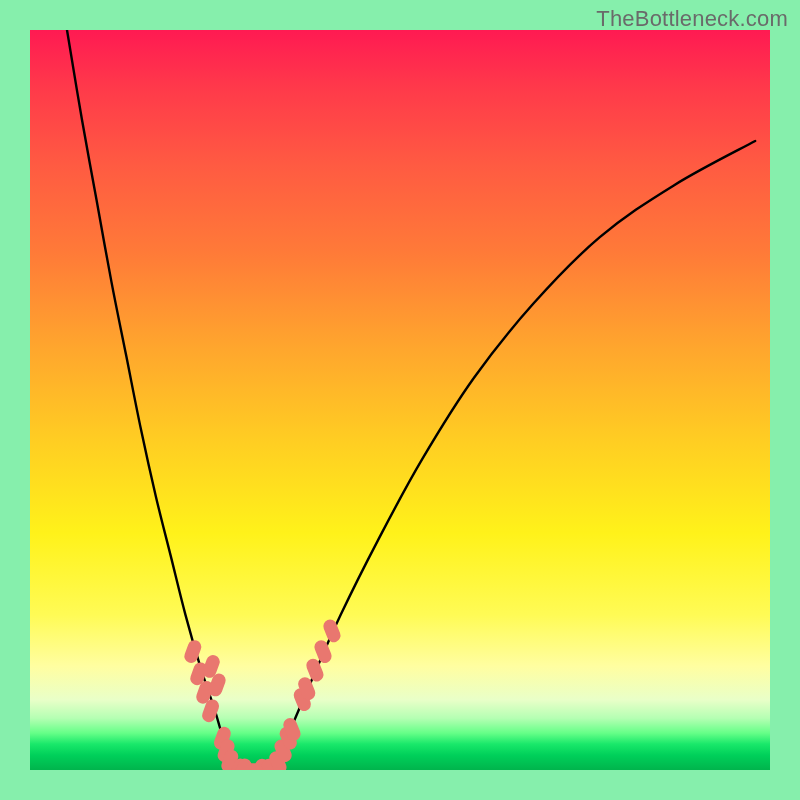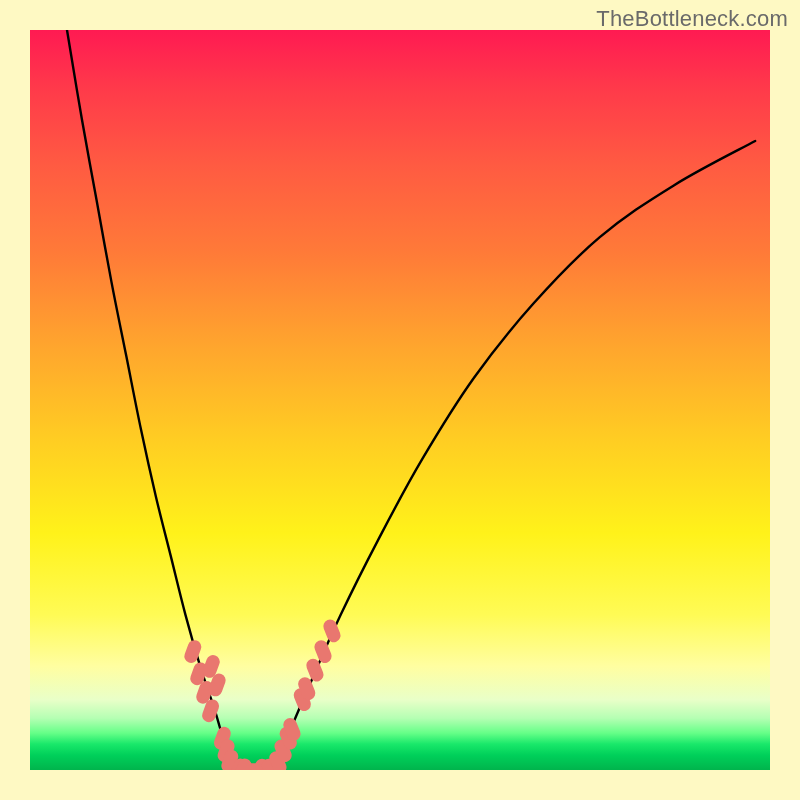--- a/index.html
+++ b/index.html
@@ -8,21 +8,21 @@
     width: 800px;
     height: 800px;
     background: #000;
     overflow: hidden;
     font-family: Arial, Helvetica, sans-serif;
   }
   .stage {
     position: relative;
     width: 800px;
     height: 800px;
-    background: #fef9c3;
+    background: #86efac;
   }
   .plot {
     position: absolute;
     left: 30px;
     top: 30px;
     width: 740px;
     height: 740px;
     overflow: hidden;
   }
   .gradient {

